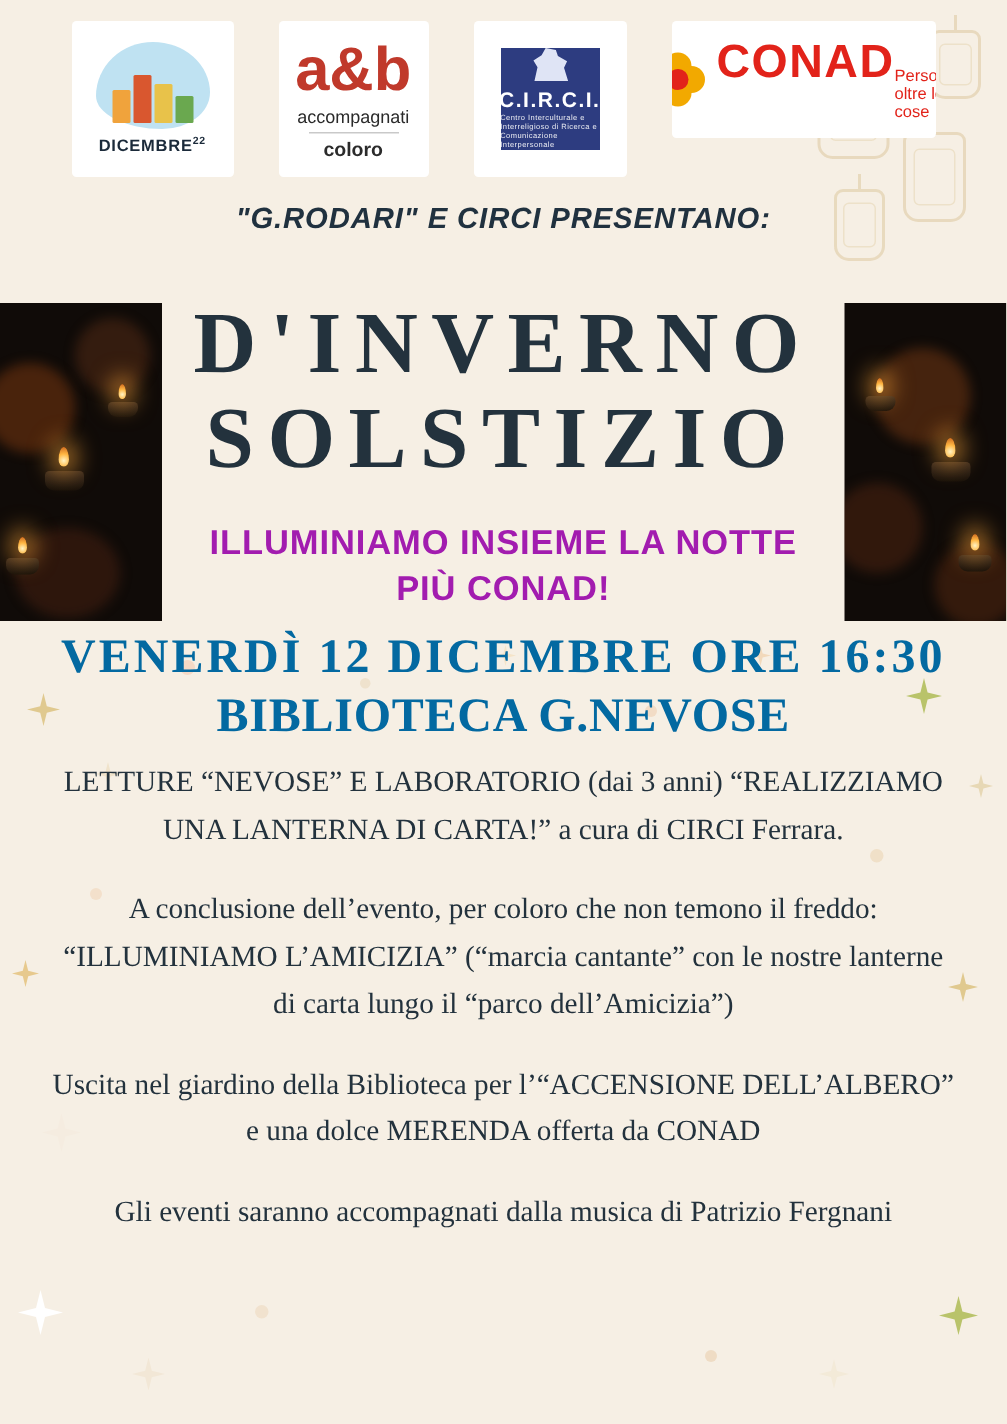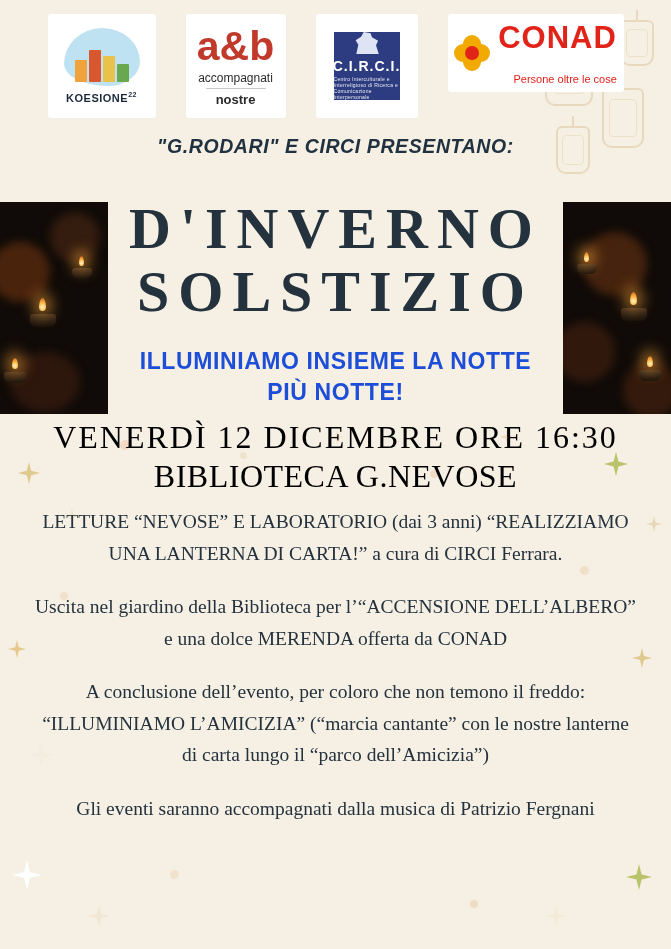--- a/index.html
+++ b/index.html
@@ -133,21 +133,21 @@
     position: absolute; width: 18px; height: 18px; background: #f2a900; border-radius: 50%;
   }
   .conad-flower span:nth-child(1) { top: 0; left: 9px; }
   .conad-flower span:nth-child(2) { top: 9px; left: 0; }
   .conad-flower span:nth-child(3) { top: 9px; left: 18px; }
   .conad-flower span:nth-child(4) { top: 18px; left: 9px; }
   .conad-flower:after {
     content: ""; position: absolute; top: 11px; left: 11px;
     width: 14px; height: 14px; background: #e2231a; border-radius: 50%;
   }
-  .conad-txt { display: flex; flex-direction: column; align-items: flex-end; }
+  .conad-txt { display: flex; align-items: flex-start; }
   .conad-name { font-size: 31px; font-weight: bold; color: #e2231a; line-height: 1; letter-spacing: 1px; }
   .conad-slogan { font-size: 11px; color: #e2231a; margin-top: 20px; }
 
   
   .presents {
     position: absolute;
     top: 133px; left: 0; right: 0;
     text-align: center;
     font-family: "Liberation Sans", sans-serif;
     font-style: italic;
@@ -171,33 +171,33 @@
   }
 
   .subtitle {
     position: absolute;
     top: 346px; left: 0; right: 0;
     text-align: center;
     font-family: "Liberation Sans", sans-serif;
     font-weight: bold;
     font-size: 23px;
     letter-spacing: .6px;
-    color: #1d4ed8;
+    color: #a21caf;
     line-height: 1.35;
   }
 
   .when {
     position: absolute;
     top: 418px; left: 0; right: 0;
     text-align: center;
     font-family: "Liberation Serif", serif;
-    font-weight: normal;
+    font-weight: bold;
     font-size: 32px;
     letter-spacing: 2px;
-    color: #000000;
+    color: #0369a1;
     line-height: 1.22;
   }
   .when .line2 { letter-spacing: .5px; }
 
   .details {
     position: absolute;
     top: 506px; left: 34px; right: 34px;
     text-align: center;
     font-family: "Liberation Serif", serif;
     font-size: 19.5px;
@@ -273,28 +273,28 @@
 
     <div class="logo-box logo-koesione">
       <div class="ko-blob">
         <div class="ko-houses">
           <div class="ko-h ko-h1"></div>
           <div class="ko-h ko-h2"></div>
           <div class="ko-h ko-h3"></div>
           <div class="ko-h ko-h4"></div>
         </div>
       </div>
-      <div class="ko-text"><span>KOESIONE</span><sup>22</sup></div>
+      <div class="ko-text"><span>DICEMBRE</span><sup>22</sup></div>
     </div>
 
     <div class="logo-box logo-ab">
       <div class="ab-main">a&amp;b</div>
       <div class="ab-sub1">accompagnati</div>
       <div class="ab-rule"></div>
-      <div class="ab-sub2">nostre</div>
+      <div class="ab-sub2">coloro</div>
     </div>
 
     <div class="logo-box logo-circi">
       <div class="circi-inner">
         <div class="circi-fig"></div>
         <div class="circi-name">C.I.R.C.I.</div>
         <div class="circi-tag">Centro Interculturale e Interreligioso di Ricerca e Comunicazione Interpersonale</div>
       </div>
     </div>
 
@@ -340,28 +340,28 @@
     <div class="flame" style="left:84px; top:154px; width:6px; height:11px;"></div>
   </div>
 
   <div class="title">
     <div>D'INVERNO</div>
     <div>SOLSTIZIO</div>
   </div>
 
   <div class="subtitle">
     <div>ILLUMINIAMO INSIEME LA NOTTE</div>
-    <div>PIÙ NOTTE!</div>
+    <div>PIÙ CONAD!</div>
   </div>
 
   <div class="when">
     <div>VENERDÌ 12 DICEMBRE ORE 16:30</div>
     <div class="line2">BIBLIOTECA G.NEVOSE</div>
   </div>
 
   <div class="details">
     <p>LETTURE “NEVOSE” E LABORATORIO (dai 3 anni) “REALIZZIAMO UNA LANTERNA DI CARTA!” a cura di CIRCI Ferrara.</p>
+    <p>A conclusione dell’evento, per coloro che non temono il freddo: “ILLUMINIAMO L’AMICIZIA” (“marcia cantante” con le nostre lanterne di carta lungo il “parco dell’Amicizia”)</p>
     <p>Uscita nel giardino della Biblioteca per  l’“ACCENSIONE DELL’ALBERO” e una dolce MERENDA offerta da CONAD</p>
-    <p>A conclusione dell’evento, per coloro che non temono il freddo: “ILLUMINIAMO L’AMICIZIA” (“marcia cantante” con le nostre lanterne di carta lungo il “parco dell’Amicizia”)</p>
     <p>Gli eventi saranno accompagnati dalla musica di Patrizio Fergnani</p>
   </div>
 
 </div>
 
 </body></html>

